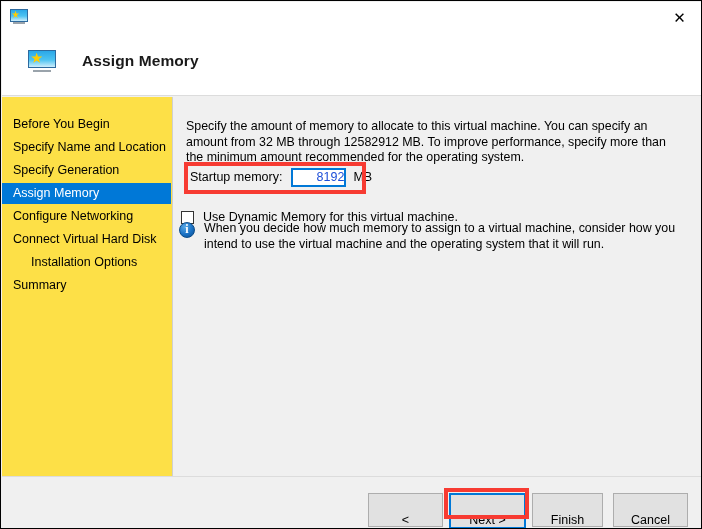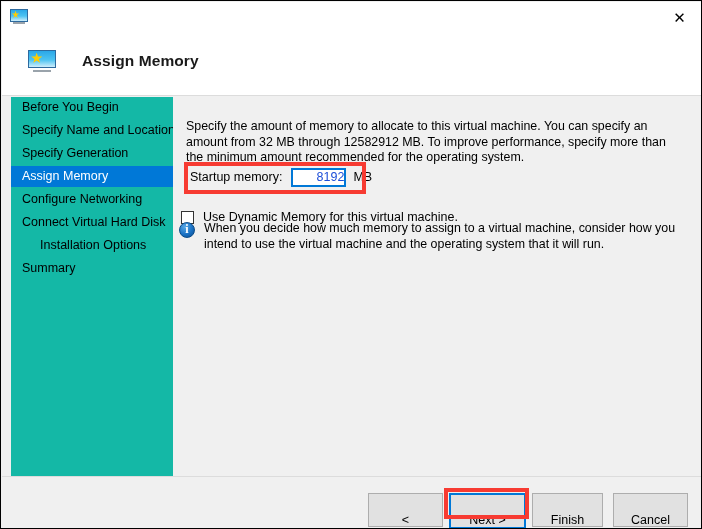--- a/index.html
+++ b/index.html
@@ -113,26 +113,27 @@
     left: 80px; top: 20px;
     font-size: 15.5px;
     font-weight: bold;
     color: #1a1a1a;
     letter-spacing: .1px;
   }
 
   
   #sidebar {
     position: absolute;
-    left: 10px; top: 96px;
+    left: 1px; top: 96px;
     width: 171px;
     height: 379px;
-    background: #14b8a6;
+    background: #fde047;
     border-right: 1px solid #cfcfcf;
     box-sizing: border-box;
+    padding-top: 17px;
   }
   .nav-item {
     height: 21px;
     line-height: 21px;
     padding-left: 11px;
     font-size: 12.5px;
     color: #000000;
     white-space: nowrap;
     margin-bottom: 2px;
   }

